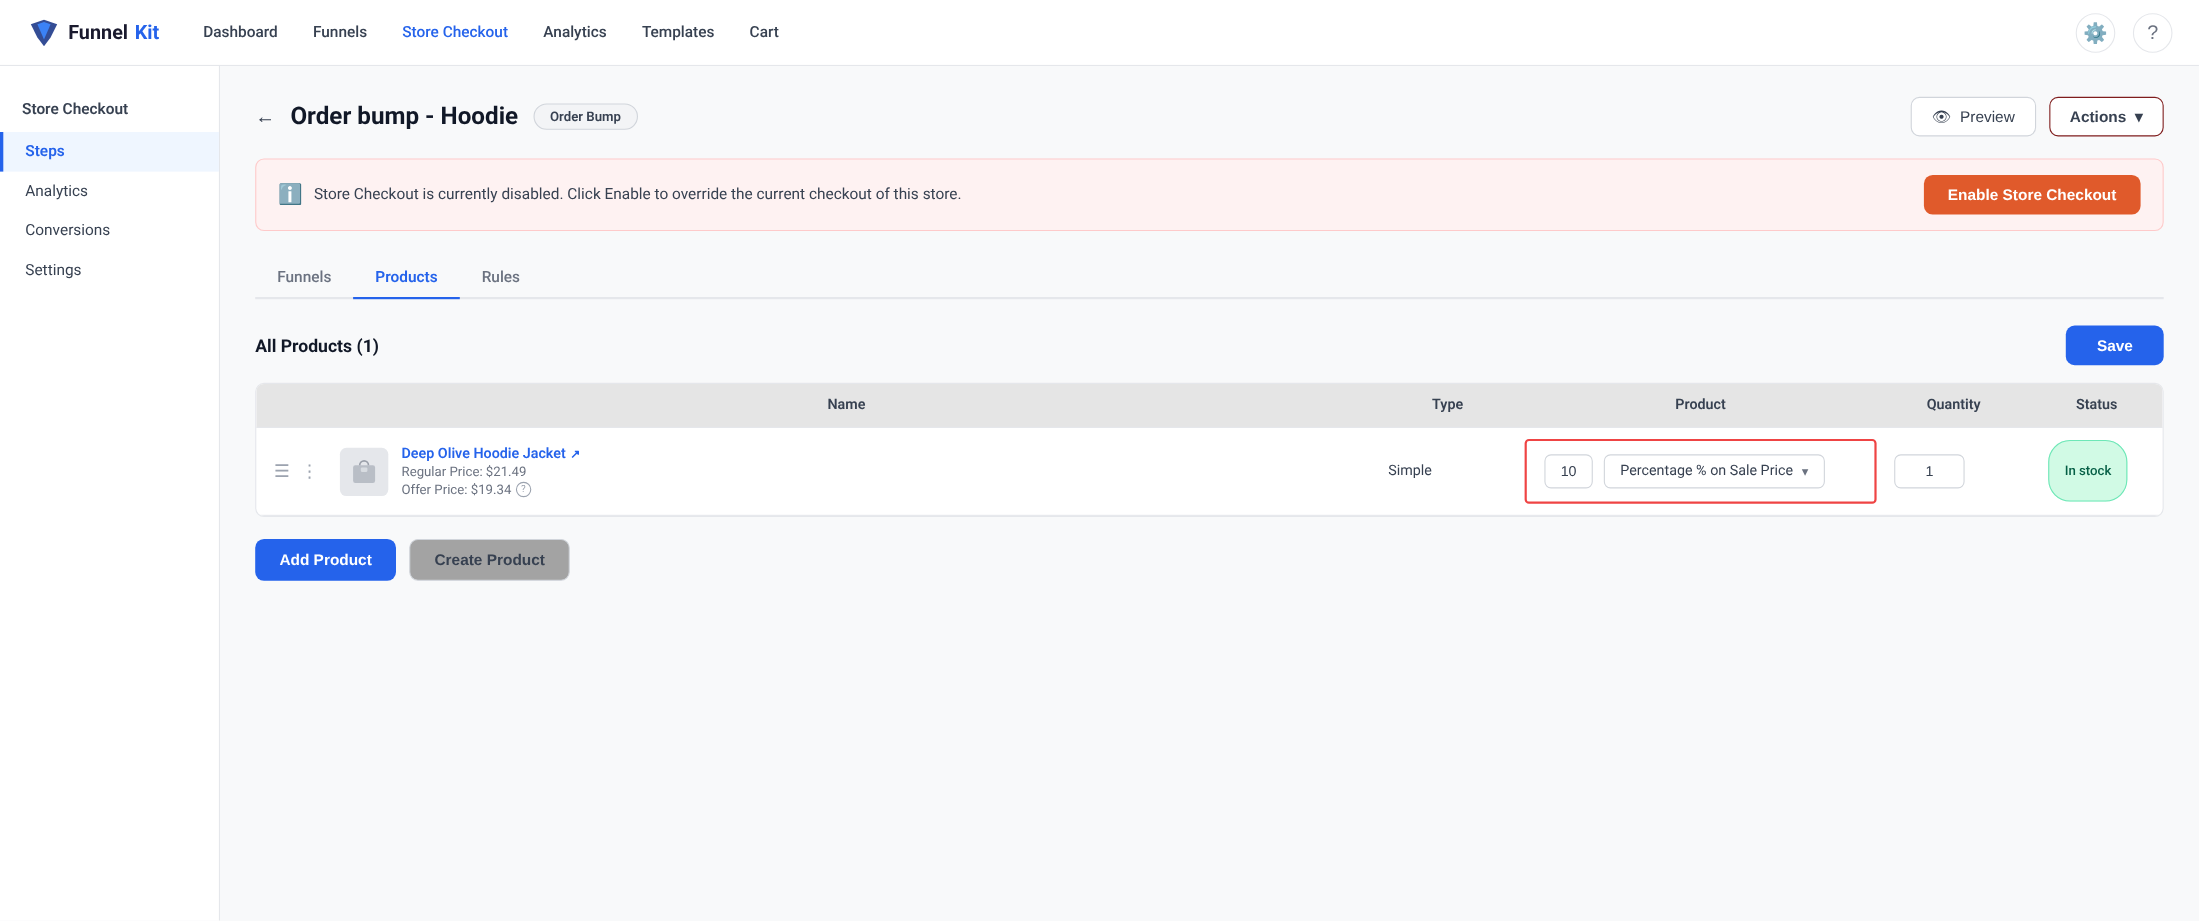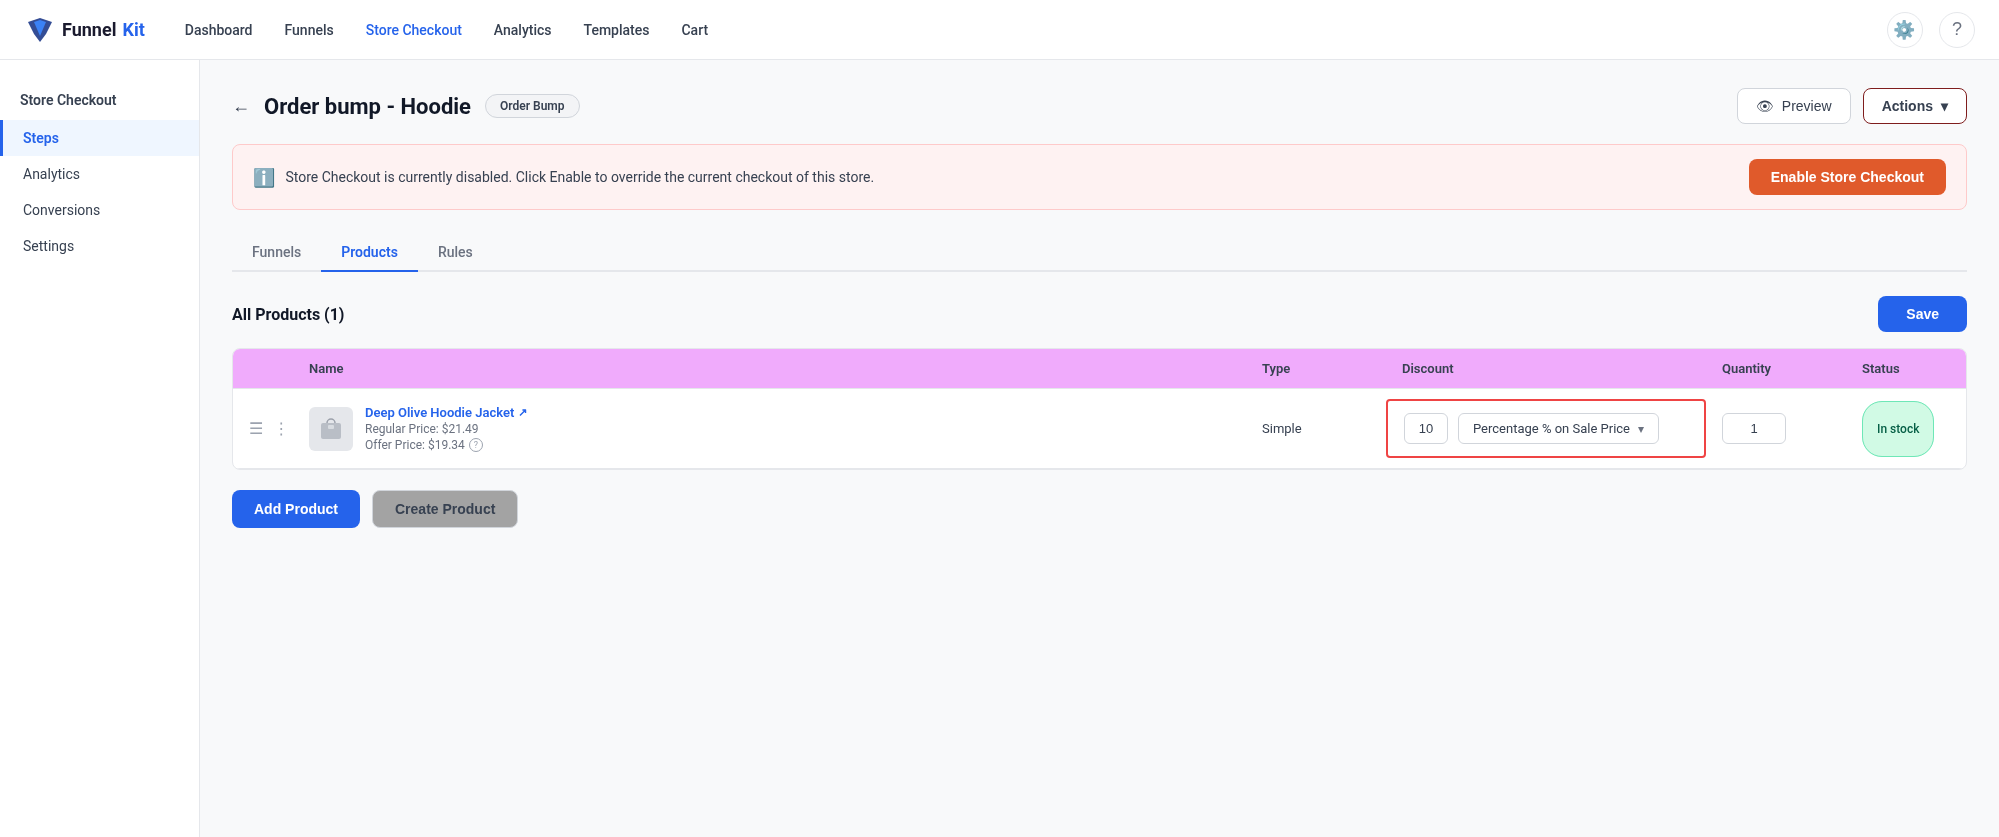--- a/index.html
+++ b/index.html
@@ -260,22 +260,23 @@
     .products-table {
       background: #fff;
       border: 1px solid #e5e7eb;
       border-radius: 8px;
       overflow: hidden;
       margin-bottom: 20px;
     }
     .table-header {
       display: grid;
       grid-template-columns: 60px 1fr 140px 320px 140px 120px;
-      background: #f0abfc;
+      background: #e5e5e5;
       border-bottom: 1px solid #e5e7eb;
+      text-align: center;
     }
     .th {
       padding: 12px 16px;
       font-size: 13px;
       font-weight: 600;
       color: #374151;
     }
     .table-row {
       display: grid;
       grid-template-columns: 60px 1fr 140px 320px 140px 120px;
@@ -508,21 +509,21 @@
       <h2 class="section-title">All Products (1)</h2>
       <button class="btn-save">Save</button>
     </div>
 
     <div class="products-table">
 
       <div class="table-header">
         <div class="th"></div>
         <div class="th">Name</div>
         <div class="th">Type</div>
-        <div class="th">Discount</div>
+        <div class="th">Product</div>
         <div class="th">Quantity</div>
         <div class="th">Status</div>
       </div>
 
       <div class="table-row">
 
         <div class="td">
           <div class="row-controls">
             <span class="drag-icon">☰</span>
             <span class="more-icon">⋮</span>

